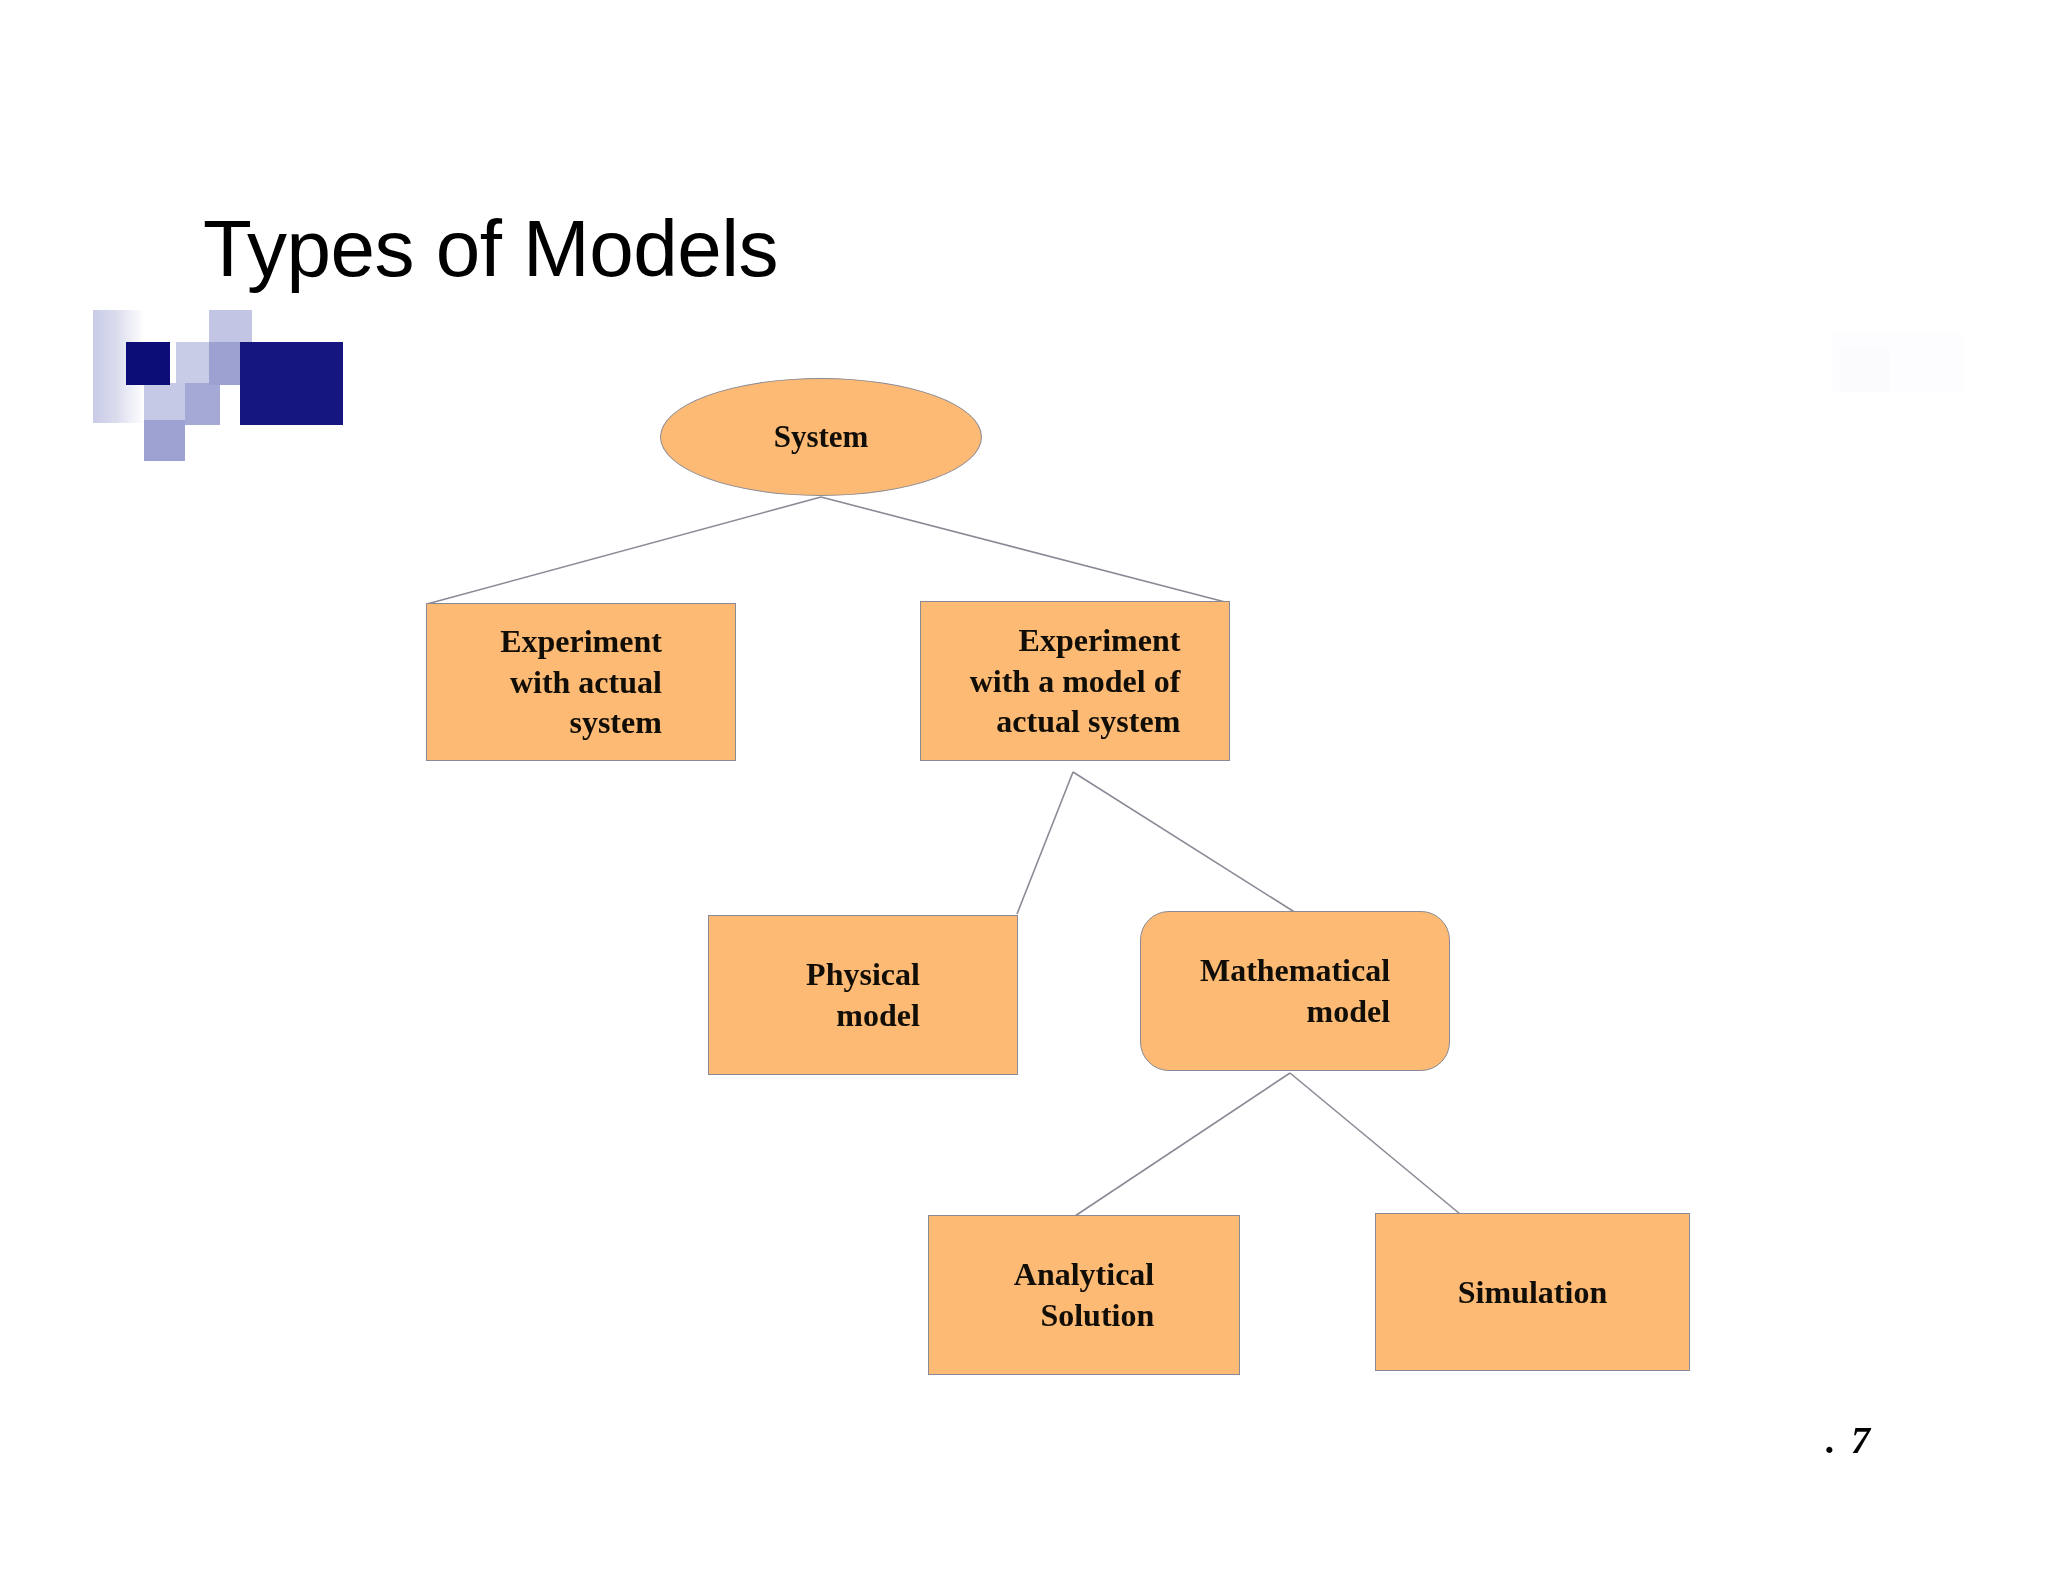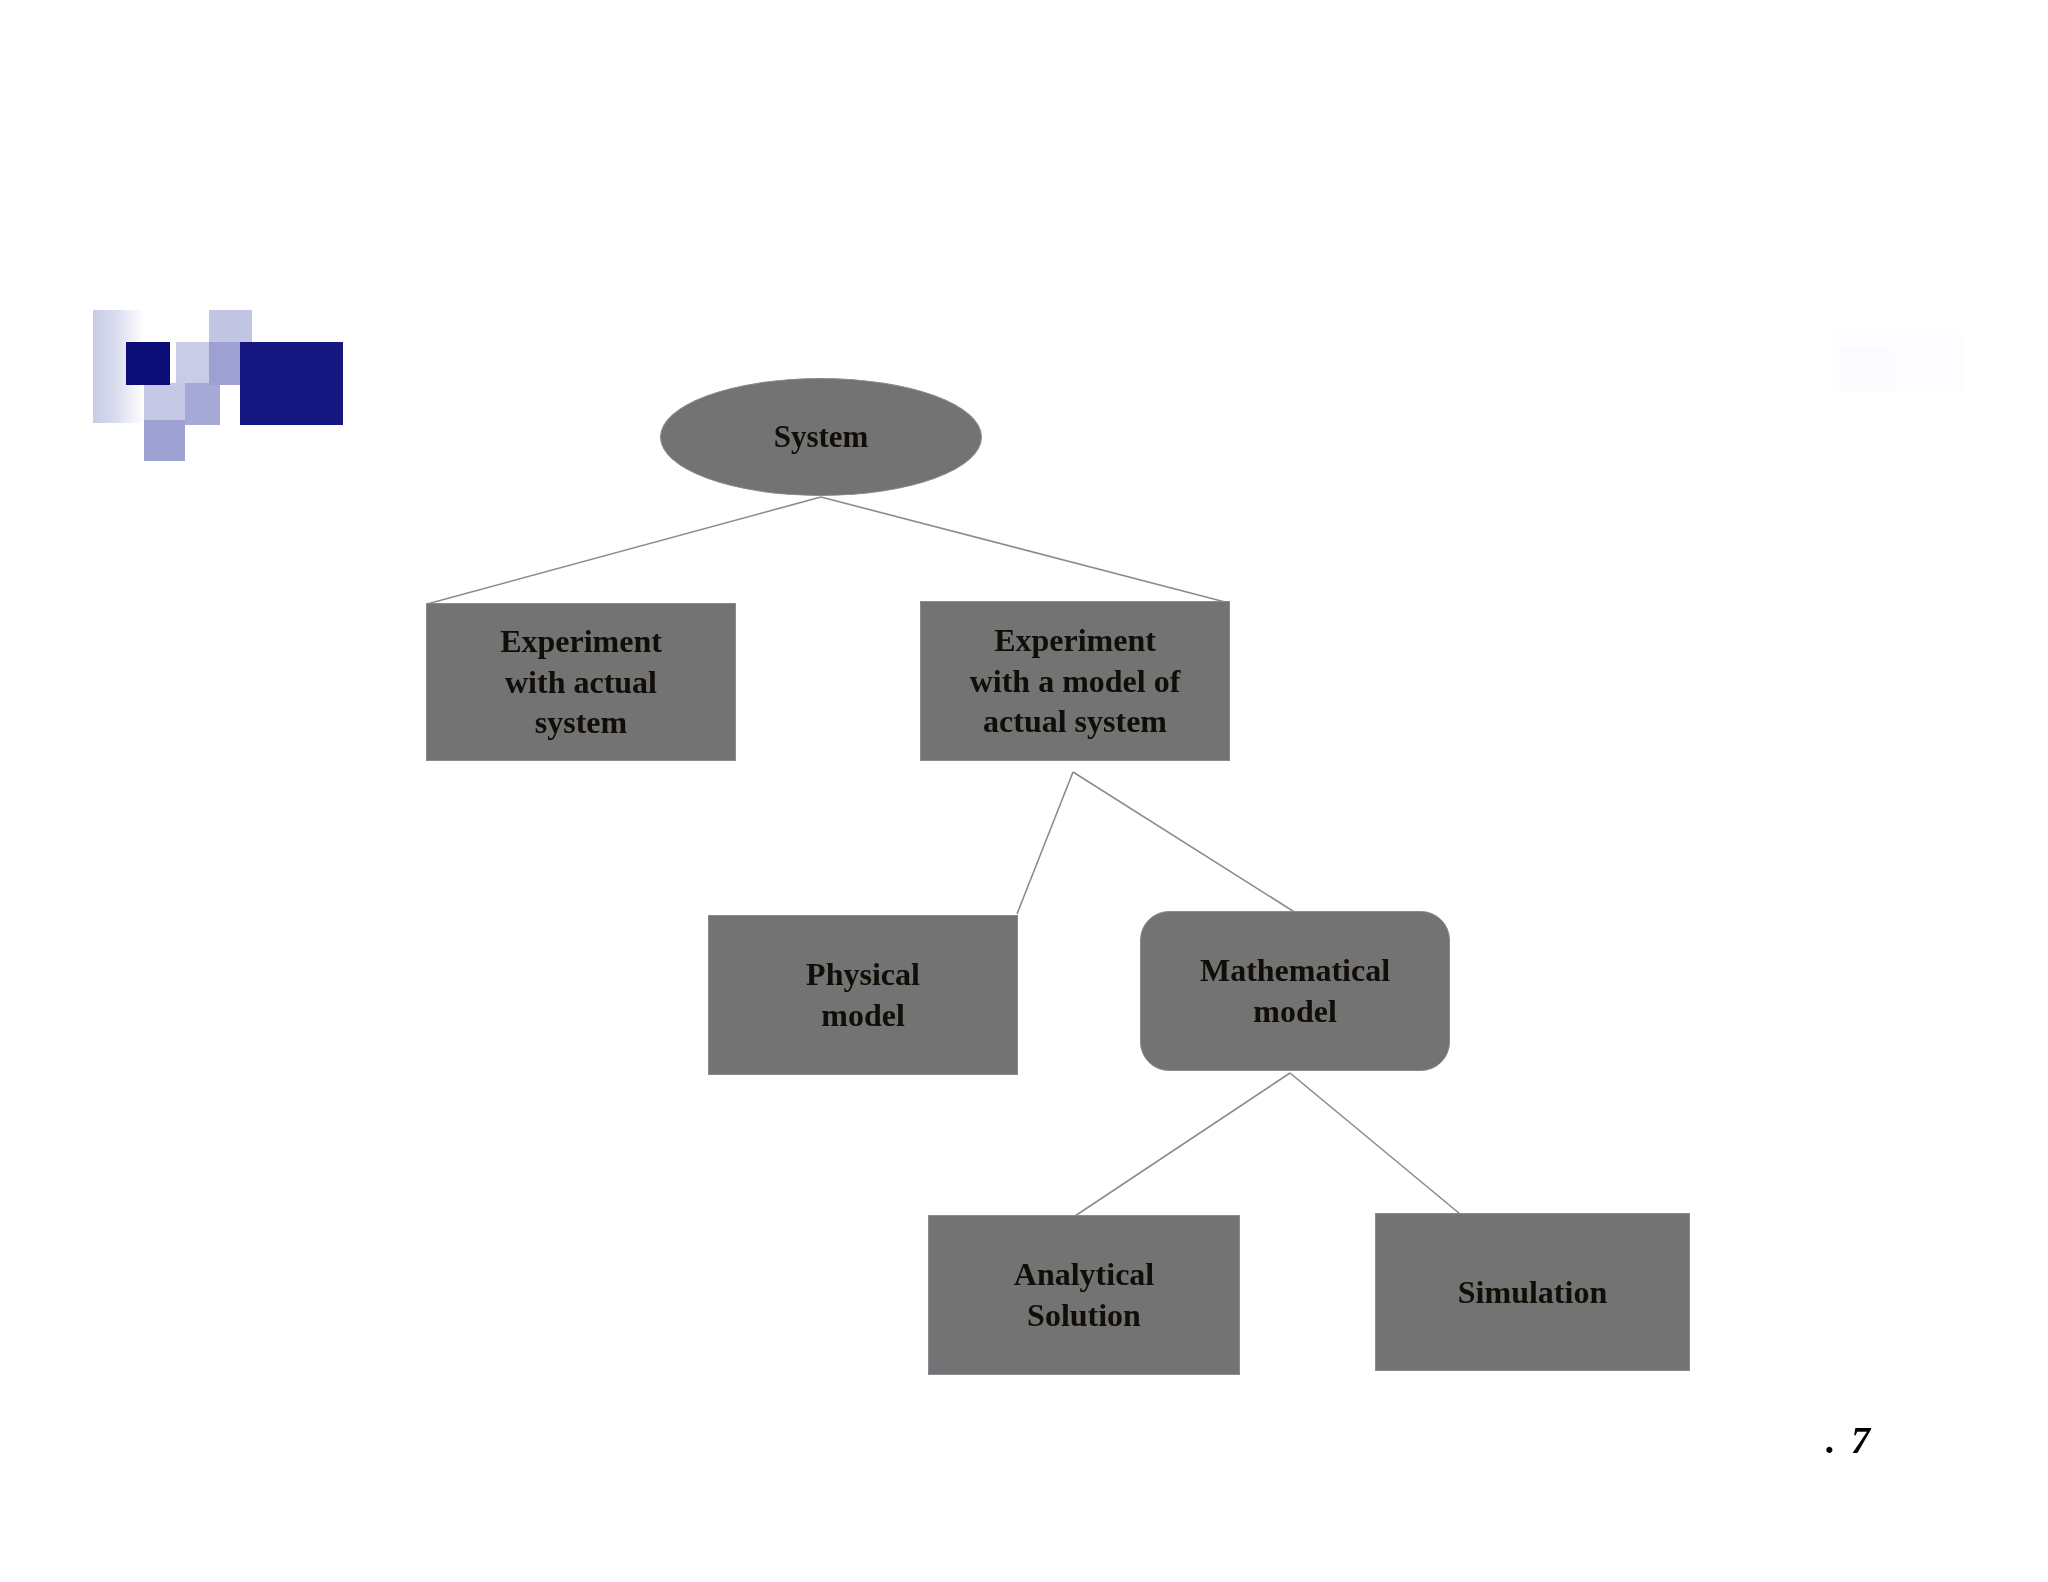--- a/index.html
+++ b/index.html
@@ -97,25 +97,25 @@
     left: 0; top: 0;
     width: 2048px;
     height: 1582px;
     pointer-events: none;
   }
 
   .node {
     position: absolute;
     box-sizing: border-box;
     border: 1px solid #8a8a96;
-    background: #737373;
+    background: #fdba74;
     display: flex;
     align-items: center;
     justify-content: center;
-    text-align: center;
+    text-align: right;
     font-family: "Liberation Serif", serif;
     font-weight: bold;
     font-size: 32px;
     line-height: 1.28;
     color: #110d07;
   }
   .node.ellipse {
     border-radius: 50%;
     font-size: 31px;
   }
@@ -142,20 +142,21 @@
     font-size: 38px;
     color: #000000;
     letter-spacing: 3px;
   }
 </style>
 </head>
 <body>
 
 <div id="slide">
 
+  <div id="slide-title">Types of Models</div>
 
   <div id="logo">
     <span class="sq lg-tall-left"></span>
     <span class="sq lg-top-col"></span>
     <span class="sq lg-mid-a"></span>
     <span class="sq lg-mid-b"></span>
     <span class="sq lg-top-col-b"></span>
     <span class="sq lg-pale-a"></span>
     <span class="sq lg-pale-b"></span>
     <span class="sq lg-navy-small"></span>

